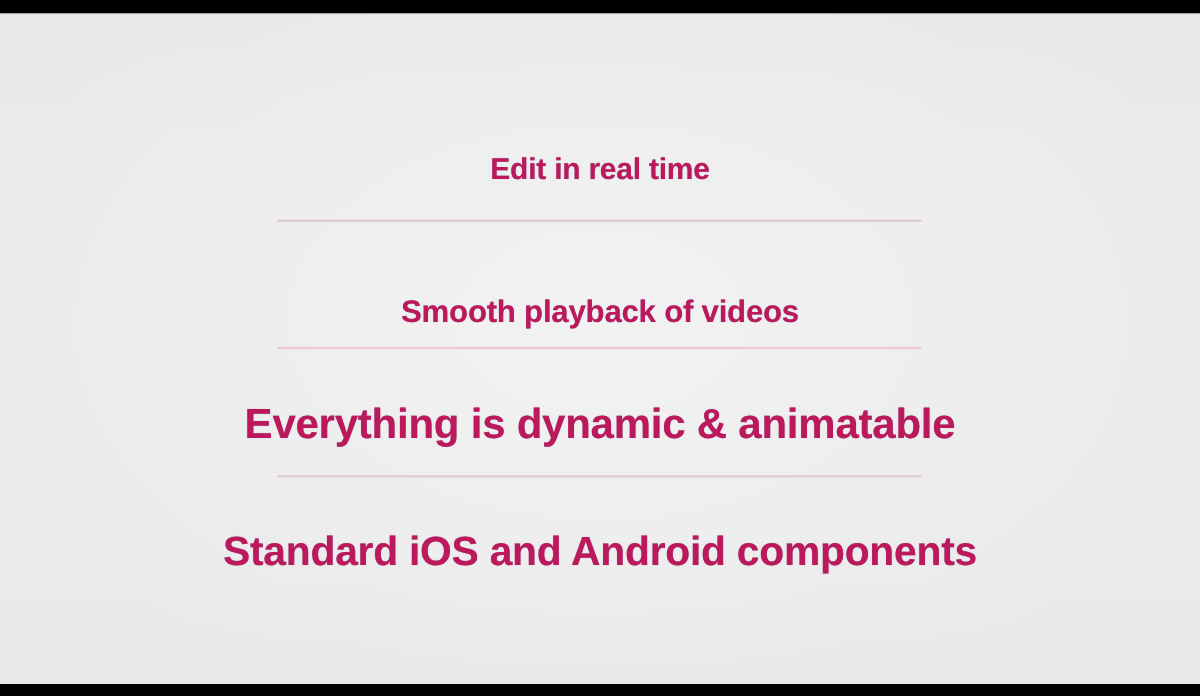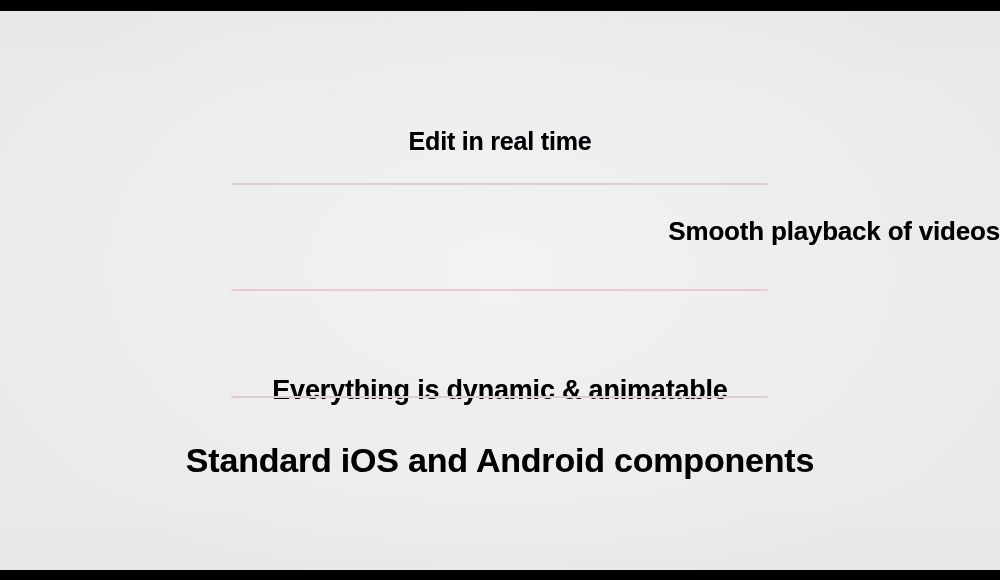--- a/index.html
+++ b/index.html
@@ -67,37 +67,37 @@
 
   .feature-row {
     position: absolute;
     left: 0;
     width: 1000px;
     text-align: center;
   }
 
   .feature-text {
     display: inline-block;
-    color: #000000;
+    color: #be185d;
     font-family: "Liberation Sans", sans-serif;
     font-weight: bold;
     letter-spacing: -0.2px;
     white-space: nowrap;
     text-shadow: 0 0 0.6px rgba(45,45,110,0.55);
     -webkit-font-smoothing: antialiased;
   }
 
   #feature-row-0 { top: 108px; }
-  #feature-row-1 { top: 198px; text-align: right; }
+  #feature-row-1 { top: 226px; }
   #feature-row-2 { top: 321px; }
   #feature-row-3 { top: 427px; }
 
   #feature-text-0 { font-size: 25px; line-height: 44px; }
   #feature-text-1 { font-size: 26px; line-height: 44px; }
-  #feature-text-2 { font-size: 27px; line-height: 44px; margin-top: 36px; }
+  #feature-text-2 { font-size: 35px; line-height: 44px; }
   #feature-text-3 { font-size: 34px; line-height: 44px; }
 
   .divider {
     position: absolute;
     left: 231px;
     width: 537px;
     height: 2px;
     z-index: 2;
     border-radius: 1px;
   }

